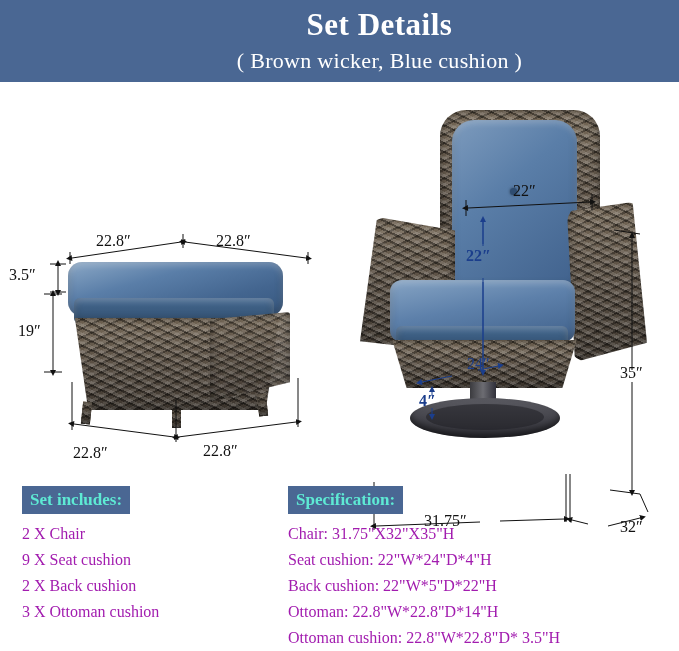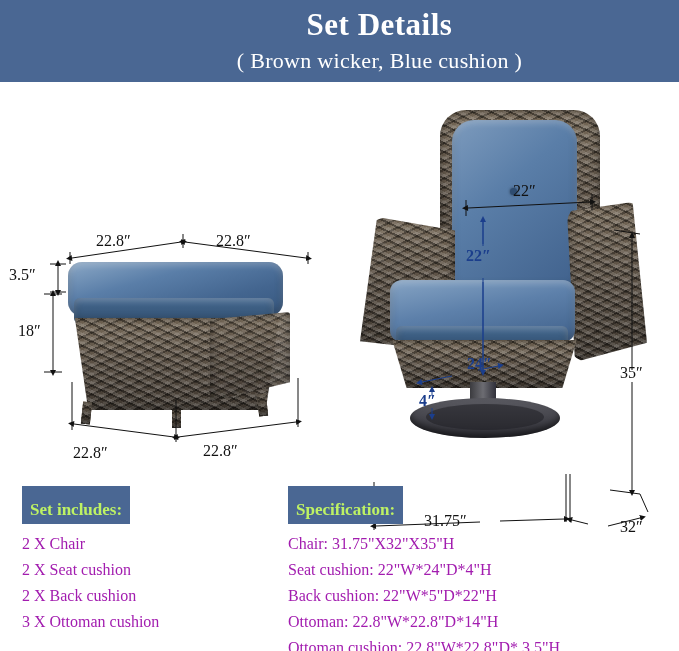--- a/index.html
+++ b/index.html
@@ -73,24 +73,24 @@
   
   .footer {
     position: absolute;
     left: 0; top: 486px;
     width: 679px;
     height: 165px;
   }
   .sect-head {
     display: inline-block;
     background: #4a6793;
-    color: #bef264;
+    color: #5eead4;
     font-size: 17px;
     font-weight: bold;
-    padding: 14px 8px 4px 8px;
+    padding: 4px 8px 4px 8px;
     line-height: 1.2;
   }
   .col-left {
     position: absolute;
     left: 22px; top: 0;
     width: 250px;
   }
   .col-right {
     position: absolute;
     left: 288px; top: 0;
@@ -271,40 +271,40 @@
       <line x1="478" y1="288" x2="498" y2="284" marker-end="url(#arrBb)"></line>
 
       <line x1="432" y1="310" x2="432" y2="314" marker-start="url(#arrAb)"></line>
       <line x1="432" y1="326" x2="432" y2="332" marker-end="url(#arrBb)"></line>
     </g>
   </svg>
 
   <div class="dim" style="left:96px;  top:150px;">22.8″</div>
   <div class="dim" style="left:216px; top:150px;">22.8″</div>
   <div class="dim" style="left:9px;   top:184px;">3.5″</div>
-  <div class="dim" style="left:18px;  top:240px;">18″</div>
+  <div class="dim" style="left:18px;  top:240px;">19″</div>
   <div class="dim" style="left:73px;  top:362px;">22.8″</div>
   <div class="dim" style="left:203px; top:360px;">22.8″</div>
 
   <div class="dim" style="left:513px; top:100px;">22″</div>
   <div class="dim dim-blue" style="left:466px; top:165px; font-weight:bold;">22″</div>
-  <div class="dim dim-blue" style="left:448px; top:273px; font-weight:bold;padding-left:19px;">24″</div>
+  <div class="dim dim-blue" style="left:448px; top:273px; font-weight:normal;padding-left:19px;">24″</div>
   <div class="dim dim-blue" style="left:419px; top:310px; font-weight:bold;">4″</div>
   <div class="dim" style="left:620px; top:282px;">35″</div>
   <div class="dim" style="left:424px; top:430px;">31.75″</div>
   <div class="dim" style="left:620px; top:436px;">32″</div>
 </div>
 
 <div class="footer">
 
   <div class="col-left">
     <div class="sect-head">Set includes:</div>
     <div class="list">
       <div class="list-item">2 X Chair</div>
-      <div class="list-item">2 X Seat cushion</div>
+      <div class="list-item">9 X Seat cushion</div>
       <div class="list-item">2 X Back cushion</div>
       <div class="list-item">3 X Ottoman cushion</div>
     </div>
   </div>
 
   <div class="col-right">
     <div class="sect-head">Specification:</div>
     <div class="list">
       <div class="list-item">Chair: 31.75"X32"X35"H</div>
       <div class="list-item">Seat cushion: 22"W*24"D*4"H</div>

